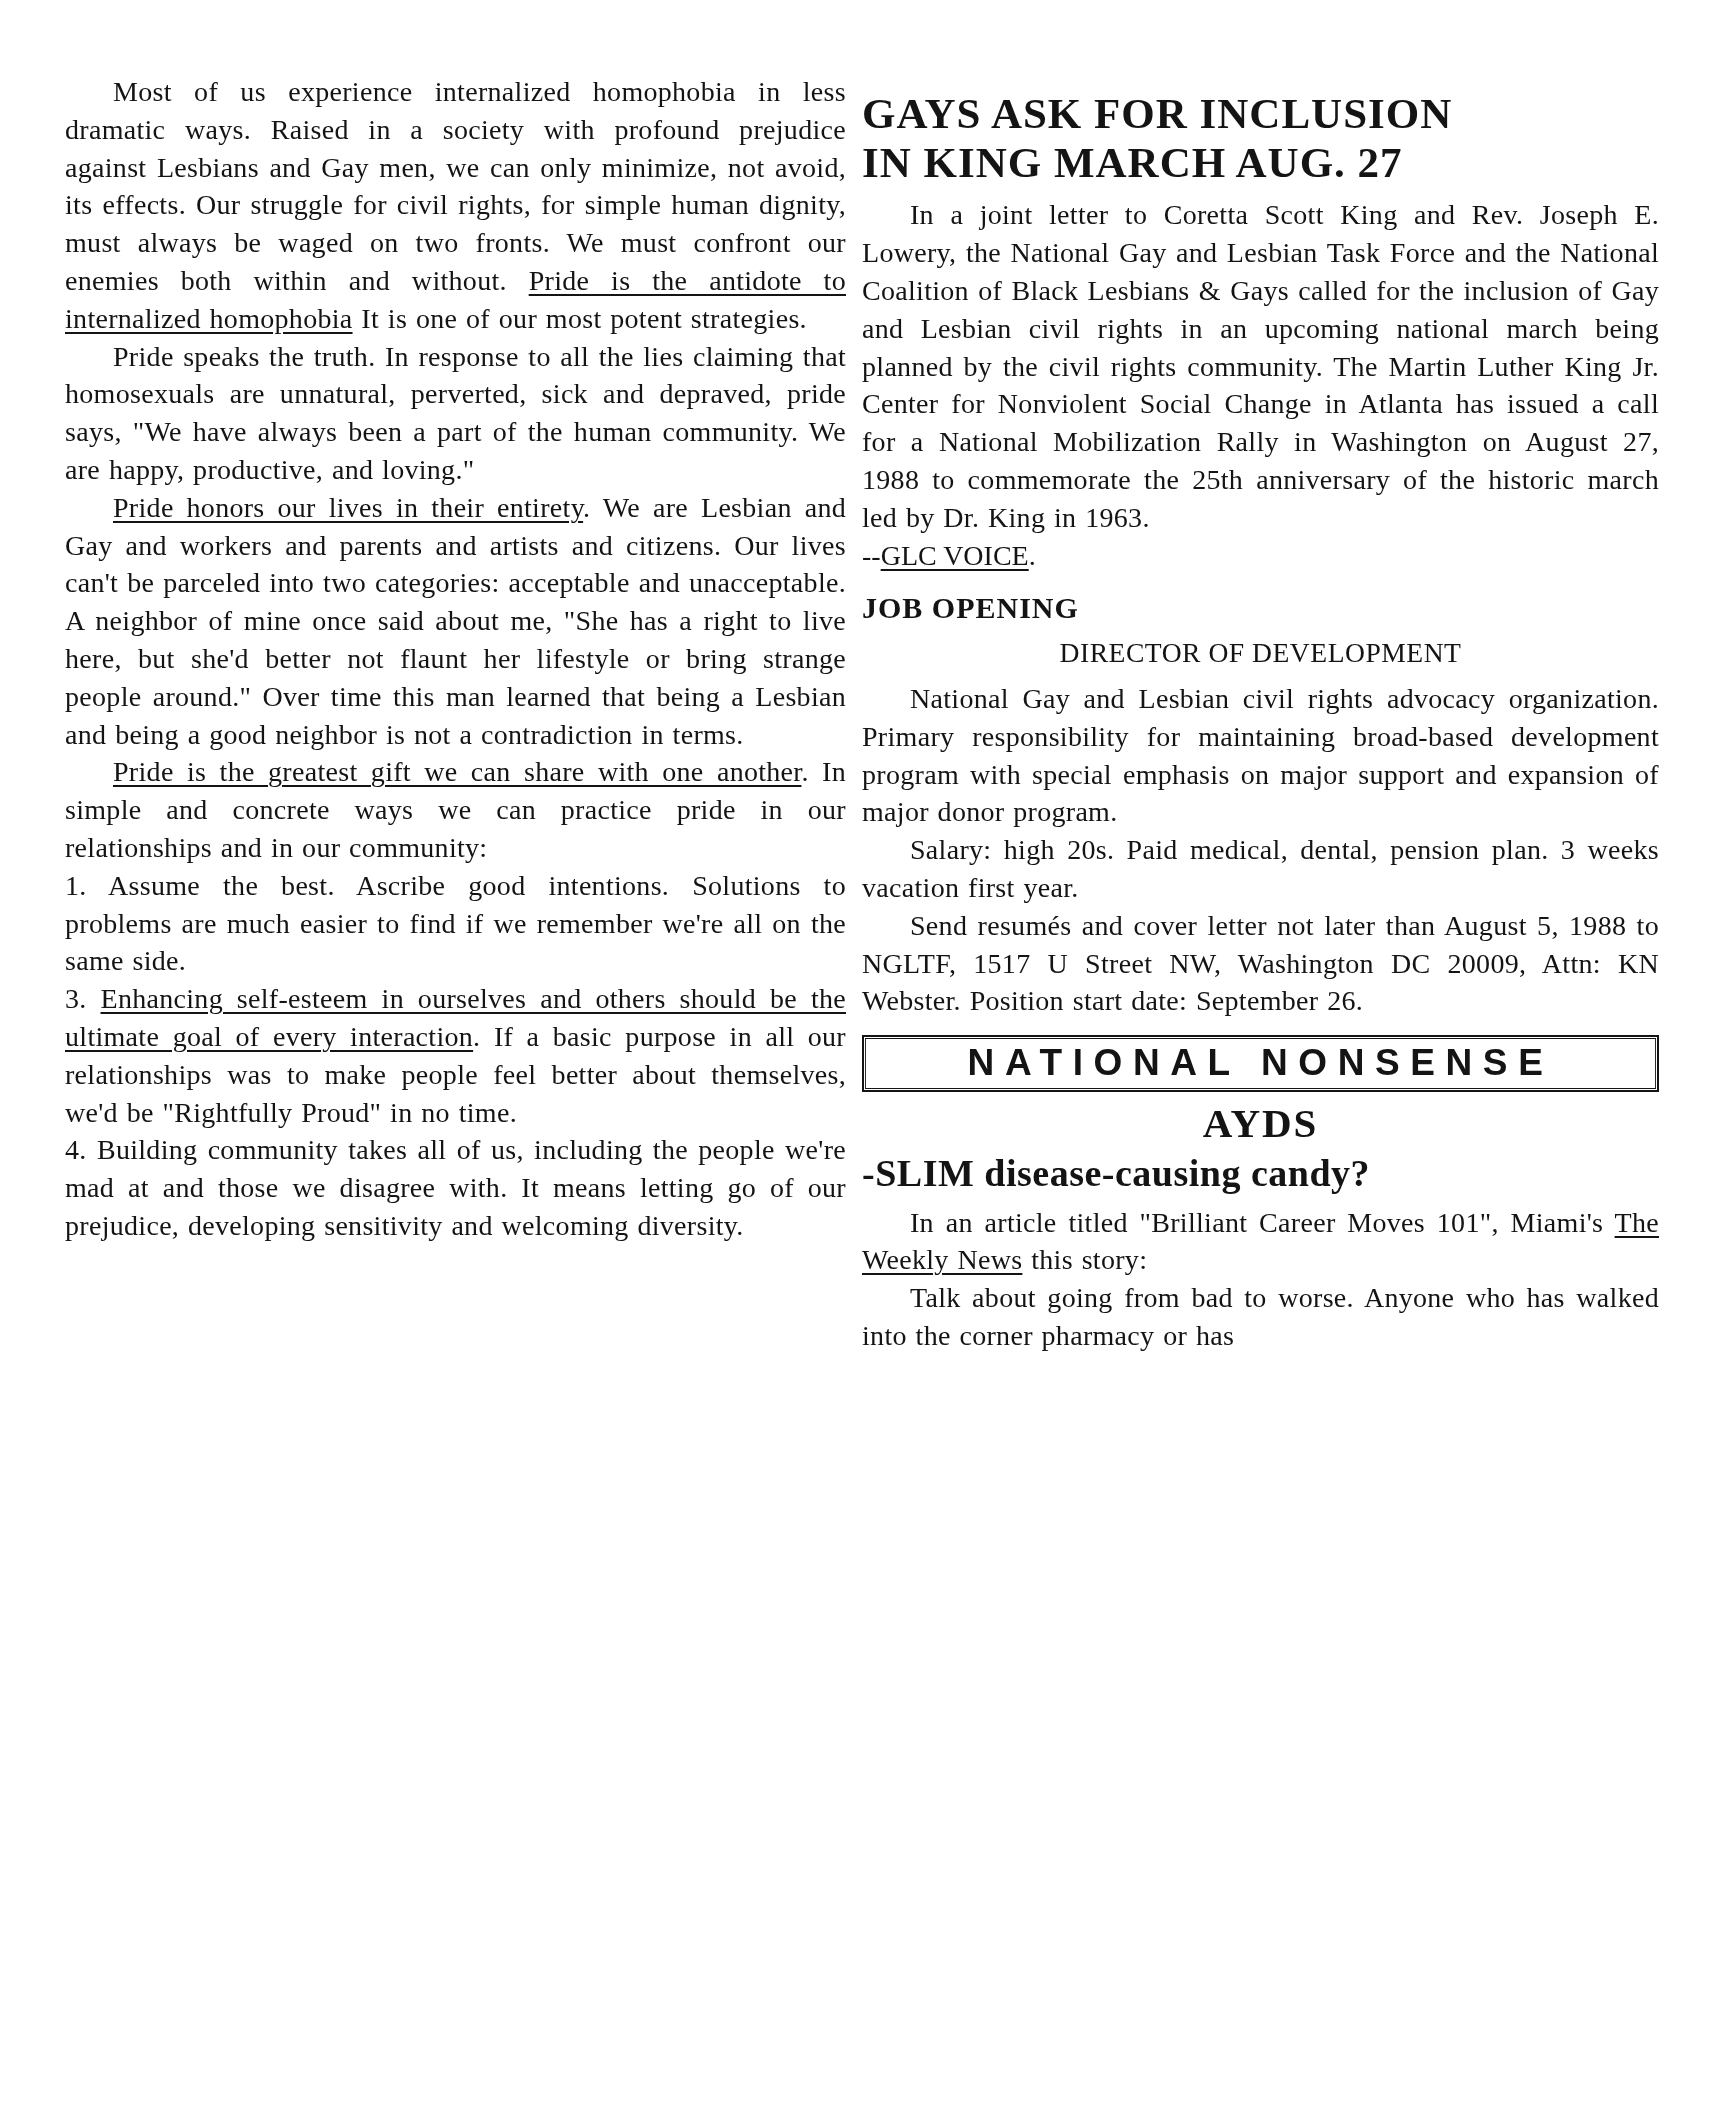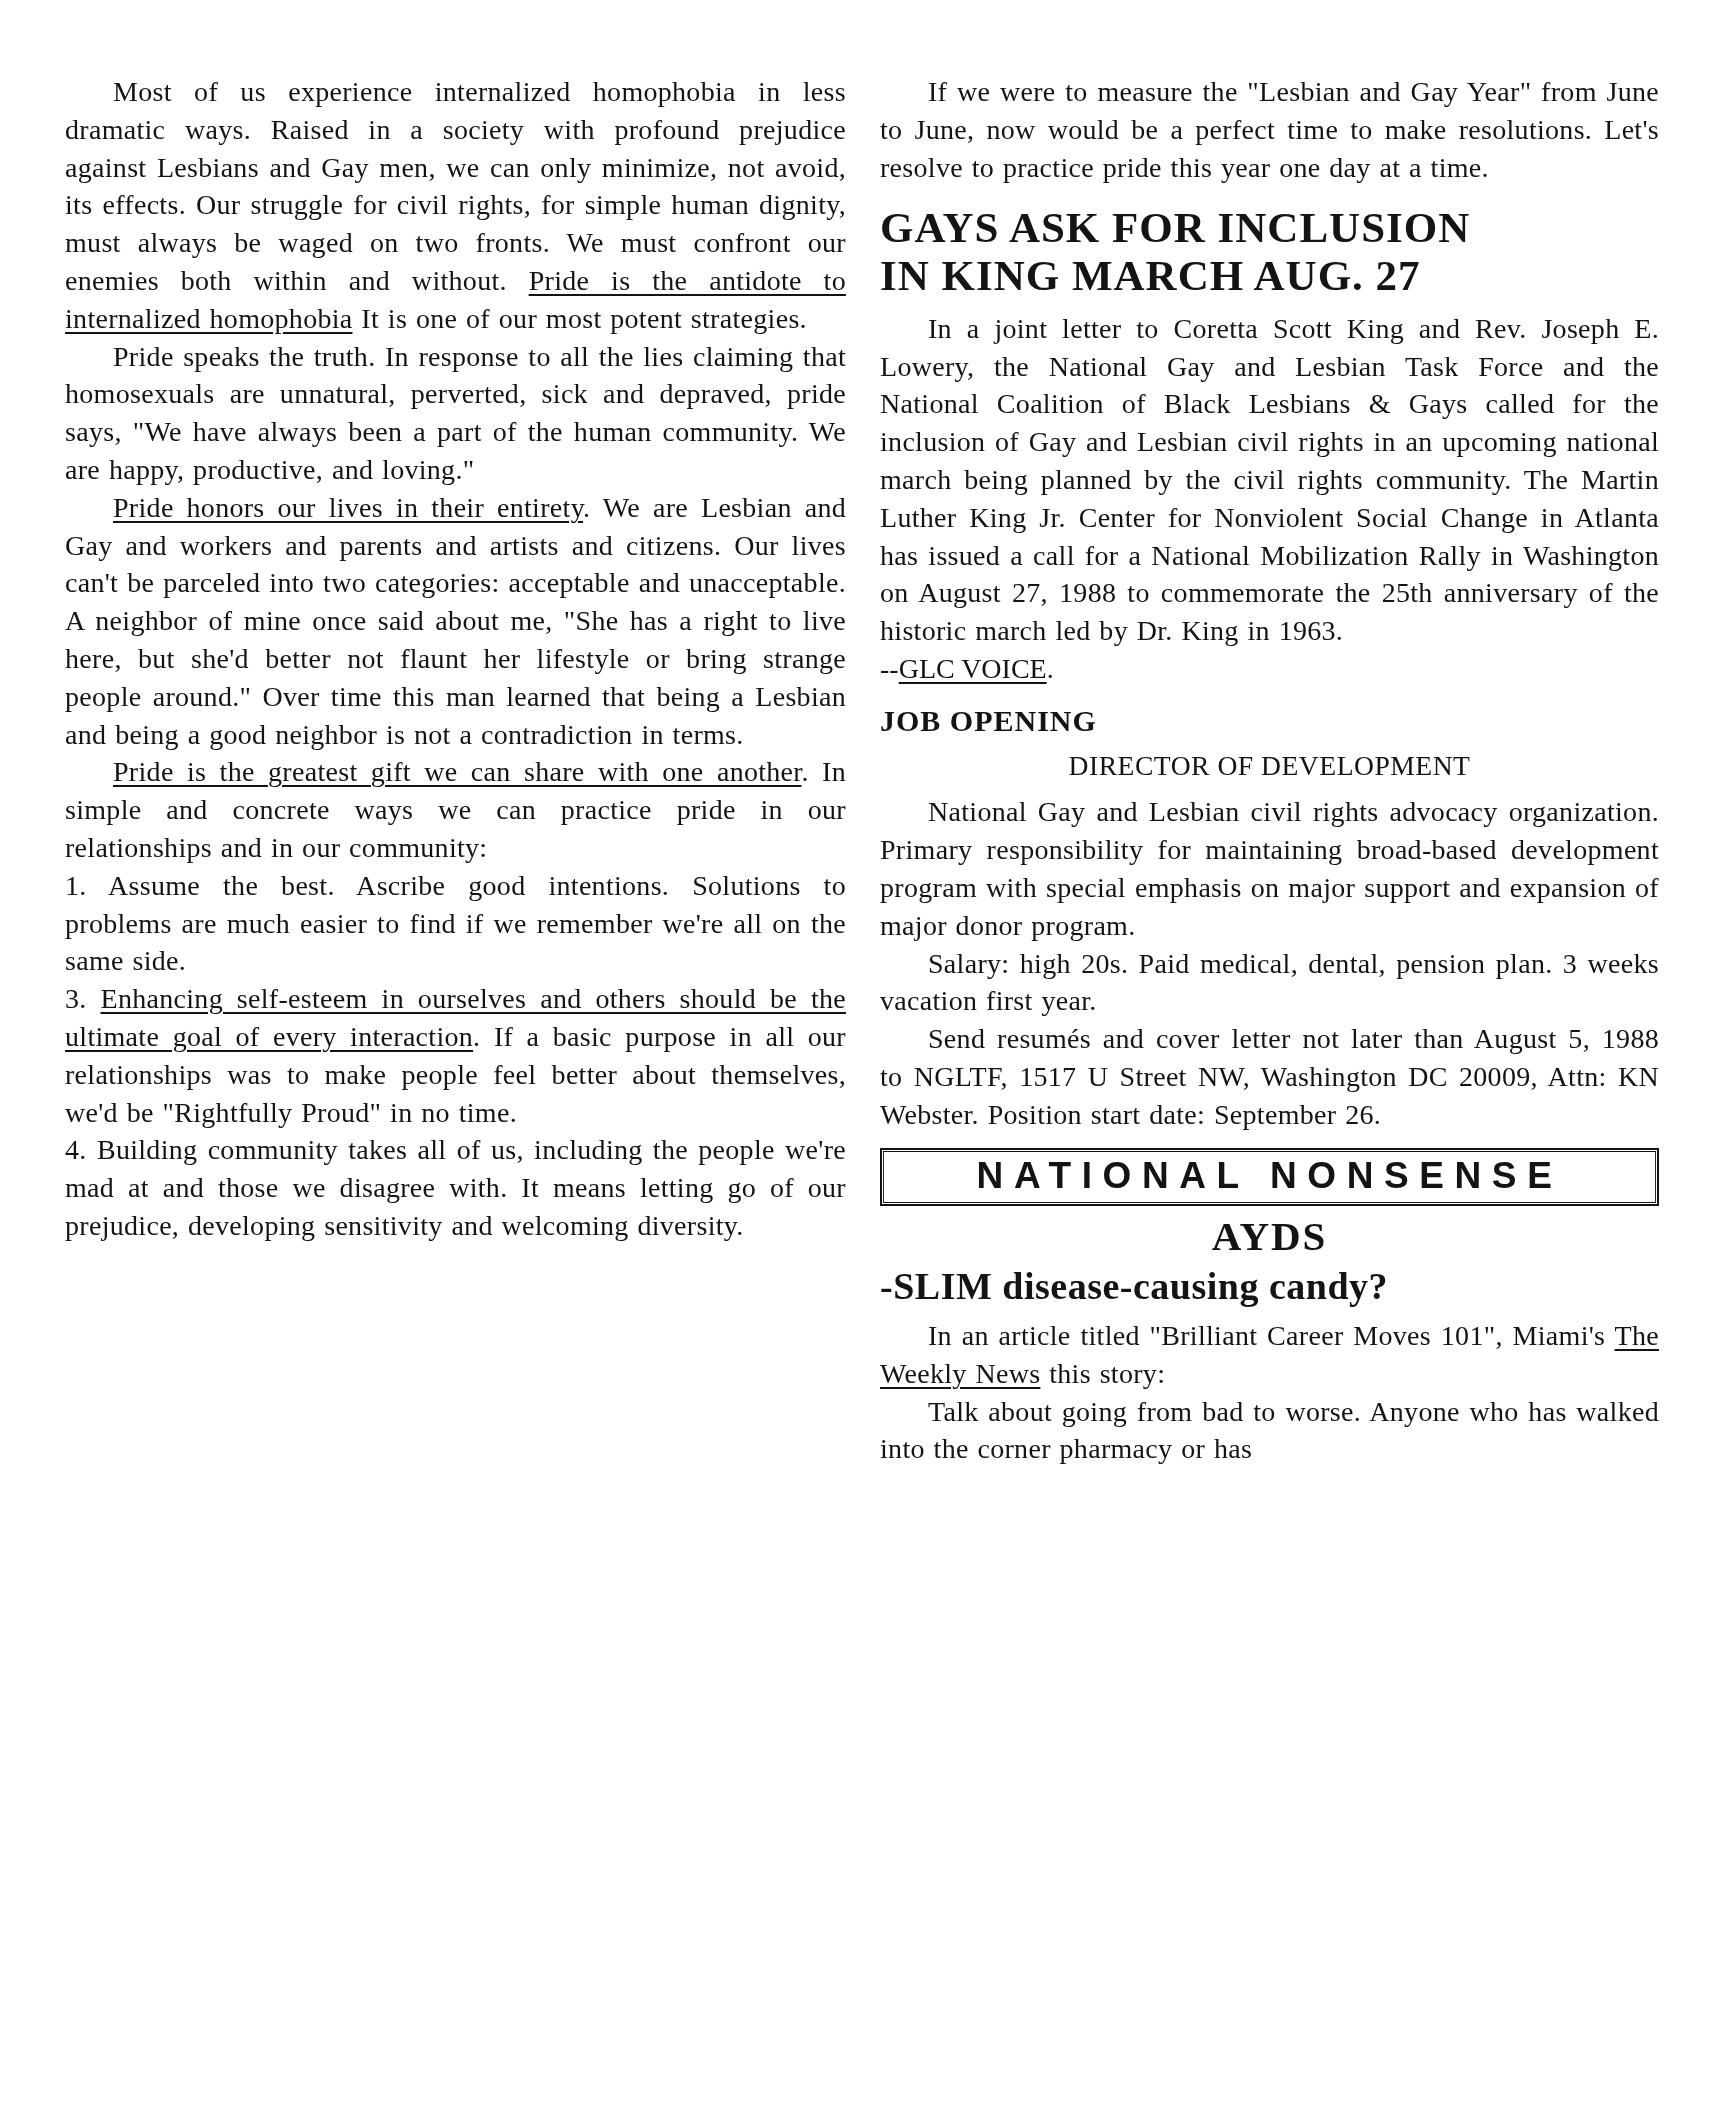--- a/index.html
+++ b/index.html
@@ -10,21 +10,21 @@
     font-family: "Liberation Serif", "DejaVu Serif", serif;
     color: #141414;
     -webkit-font-smoothing: antialiased;
   }
   .page {
     box-sizing: border-box;
     width: 100%;
     height: 100%;
     padding: 73px 70px 24px 65px;
     display: flex;
-    gap: 34px;
+    gap: 16px;
   }
   .col { box-sizing: border-box; }
   .col-left  { flex: 0 0 781px; }
   .col-right { flex: 1 1 auto; }
 
   .body-text {
     font-size: 28px;
     line-height: 1.35;
     text-align: justify;
     letter-spacing: 0.3px;
@@ -114,21 +114,20 @@
 
 
     <p class="body-text"><span>3.  </span><span class="u">Enhancing self-esteem in ourselves and others should be the ultimate goal of every interaction</span><span>. If a basic purpose in all our relationships was to make people feel better about themselves, we'd be "Rightfully Proud" in no time.</span></p>
 
     <p class="body-text">4.  Building community takes all of us, including the people we're mad at and those we disagree with. It means letting go of our prejudice, developing sensitivity and welcoming diversity.</p>
 
   </div>
 
   <div class="col col-right">
 
-    <p class="body-text indent">If we were to measure the "Lesbian and Gay Year" from June to June, now would be a perfect time to make resolutions. Let's resolve to practice pride this year one day at a time.</p>
 
     <h2 class="h-king"><span>GAYS ASK FOR INCLUSION</span><br><span>IN KING MARCH AUG. 27</span></h2>
 
     <p class="body-text indent">In a joint letter to Coretta Scott King and Rev. Joseph E. Lowery, the National Gay and Lesbian Task Force and the National Coalition of Black Lesbians &amp; Gays called for the inclusion of Gay and Lesbian civil rights in an upcoming national march being planned by the civil rights community. The Martin Luther King Jr. Center for Nonviolent Social Change in Atlanta has issued a call for a National Mobilization Rally in Washington on August 27, 1988 to commemorate the 25th anniversary of the historic march led by Dr. King in 1963.</p>
 
     <p class="credit-line"><span>--</span><span class="u">GLC VOICE</span><span>.</span></p>
 
     <h2 class="h-job">JOB OPENING</h2>
     <p class="h-sub">DIRECTOR OF DEVELOPMENT</p>
 

